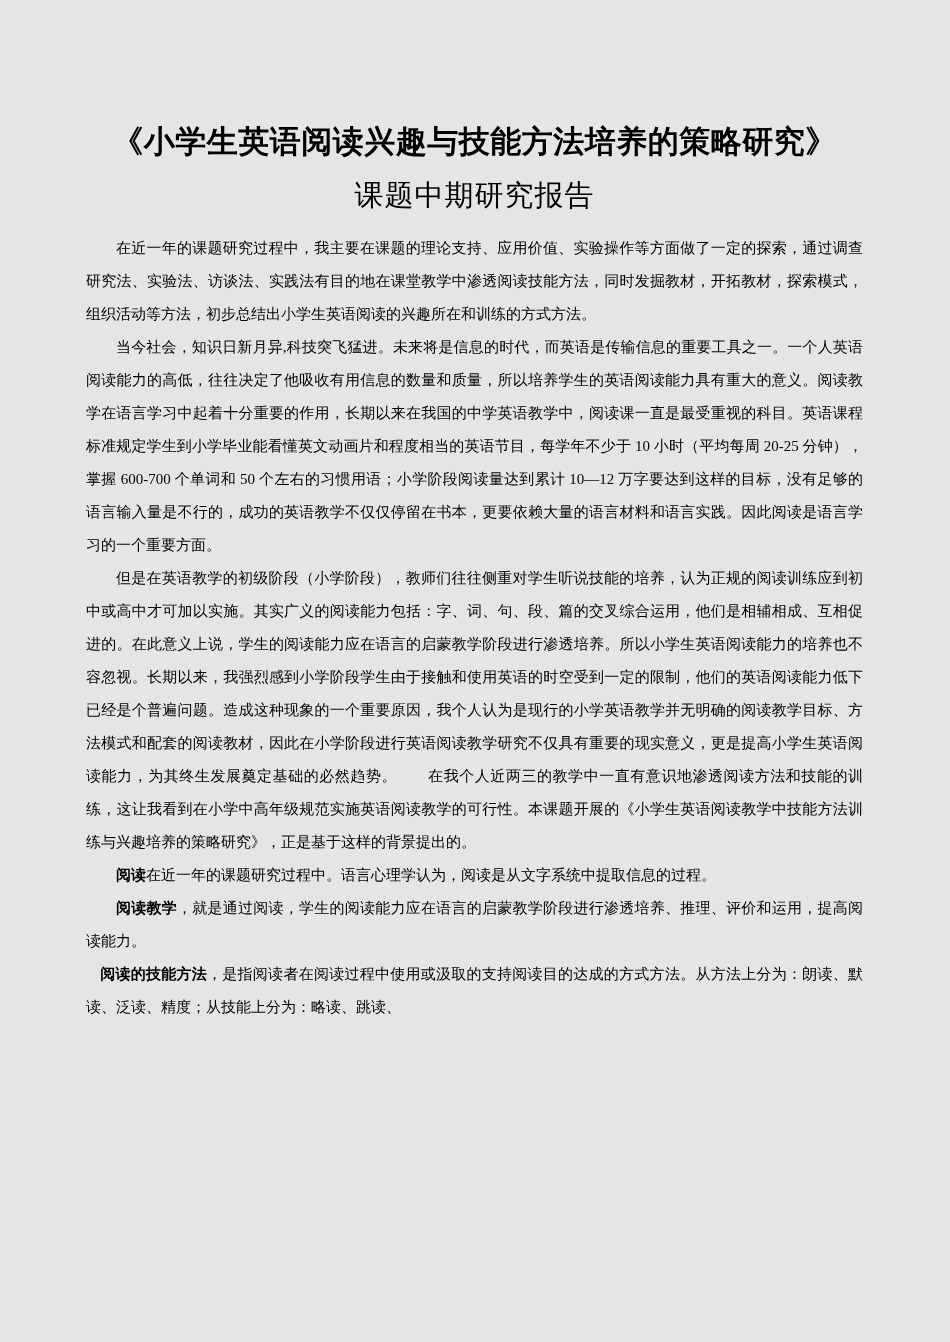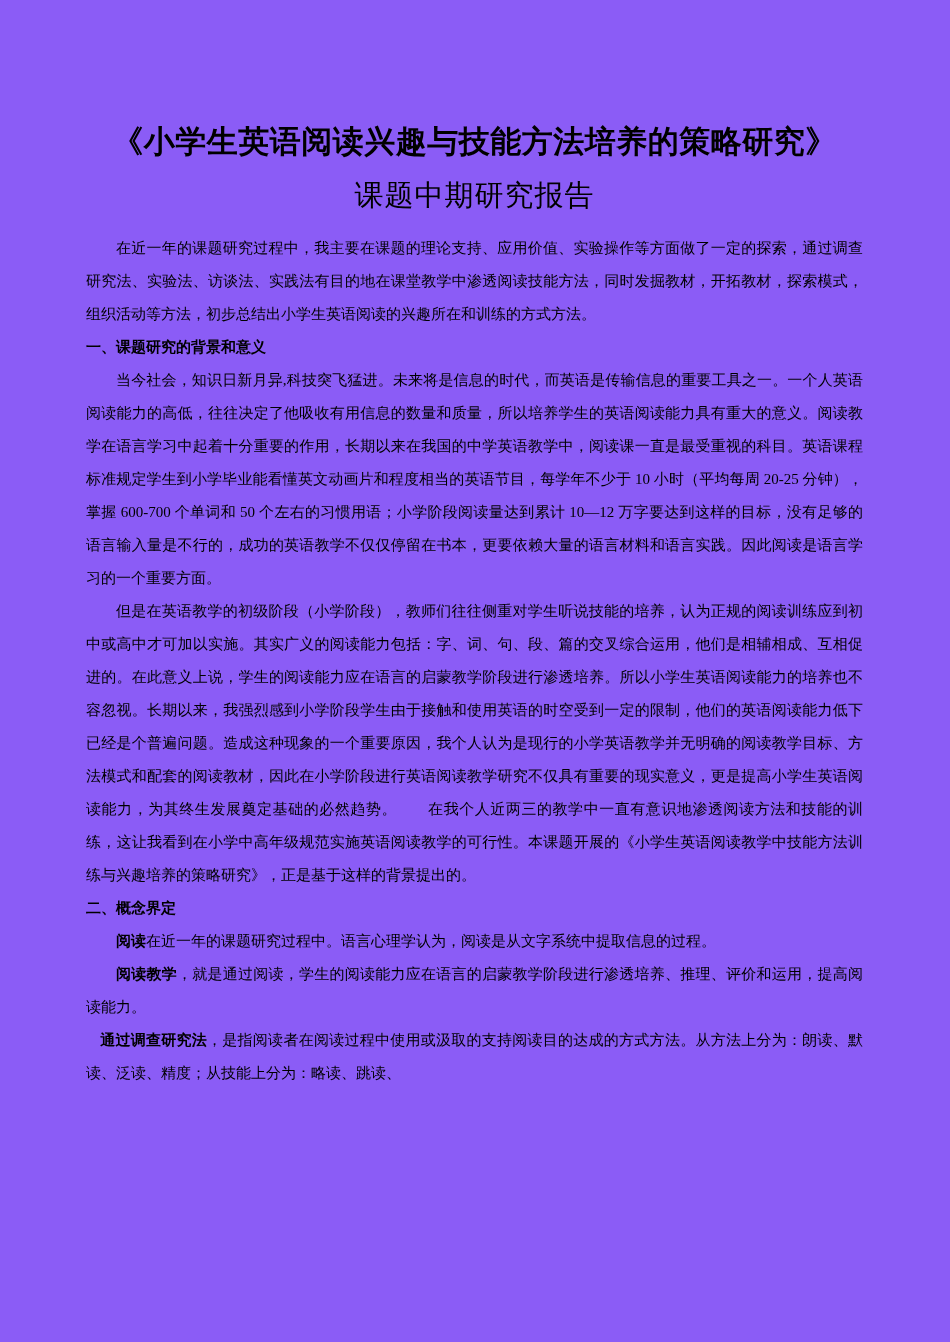--- a/index.html
+++ b/index.html
@@ -6,21 +6,21 @@
     margin: 0;
     padding: 0;
     background: #ffffff;
     color: #000000;
   }
   .page {
     position: relative;
     width: 950px;
     height: 1342px;
     box-sizing: border-box;
-    background: #8b5cf6;
+    background: #e5e5e5;
     padding: 122px 87px 0 86px;
     overflow: hidden;
     font-family: "Liberation Serif", "DejaVu Serif", serif;
   }
   .title {
     font-size: 31px;
     font-weight: bold;
     text-align: center;
     line-height: 40px;
     margin: 0 0 16px 0;
@@ -60,25 +60,23 @@
 </head>
 <body>
 
 <div class="page">
   <h1 class="title">《小学生英语阅读兴趣与技能方法培养的策略研究》</h1>
   <div class="subtitle">课题中期研究报告</div>
 
   <div class="body-text">
     <p class="para">在近一年的课题研究过程中，我主要在课题的理论支持、应用价值、实验操作等方面做了一定的探索，通过调查研究法、实验法、访谈法、实践法有目的地在课堂教学中渗透阅读技能方法，同时发掘教材，开拓教材，探索模式，组织活动等方法，初步总结出小学生英语阅读的兴趣所在和训练的方式方法。</p>
 
-    <div class="heading">一、课题研究的背景和意义</div>
     <p class="para">当今社会，知识日新月异,科技突飞猛进。未来将是信息的时代，而英语是传输信息的重要工具之一。一个人英语阅读能力的高低，往往决定了他吸收有用信息的数量和质量，所以培养学生的英语阅读能力具有重大的意义。阅读教学在语言学习中起着十分重要的作用，长期以来在我国的中学英语教学中，阅读课一直是最受重视的科目。英语课程标准规定学生到小学毕业能看懂英文动画片和程度相当的英语节目，每学年不少于 10 小时（平均每周 20-25 分钟），掌握 600-700 个单词和 50 个左右的习惯用语；小学阶段阅读量达到累计 10—12 万字要达到这样的目标，没有足够的语言输入量是不行的，成功的英语教学不仅仅停留在书本，更要依赖大量的语言材料和语言实践。因此阅读是语言学习的一个重要方面。</p>
     <p class="para">但是在英语教学的初级阶段（小学阶段），教师们往往侧重对学生听说技能的培养，认为正规的阅读训练应到初中或高中才可加以实施。其实广义的阅读能力包括：字、词、句、段、篇的交叉综合运用，他们是相辅相成、互相促进的。在此意义上说，学生的阅读能力应在语言的启蒙教学阶段进行渗透培养。所以小学生英语阅读能力的培养也不容忽视。长期以来，我强烈感到小学阶段学生由于接触和使用英语的时空受到一定的限制，他们的英语阅读能力低下已经是个普遍问题。造成这种现象的一个重要原因，我个人认为是现行的小学英语教学并无明确的阅读教学目标、方法模式和配套的阅读教材，因此在小学阶段进行英语阅读教学研究不仅具有重要的现实意义，更是提高小学生英语阅读能力，为其终生发展奠定基础的必然趋势。　　在我个人近两三的教学中一直有意识地渗透阅读方法和技能的训练，这让我看到在小学中高年级规范实施英语阅读教学的可行性。本课题开展的《小学生英语阅读教学中技能方法训练与兴趣培养的策略研究》，正是基于这样的背景提出的。</p>
 
-    <div class="heading">二、概念界定</div>
 
     <p class="para"><b class="term">阅读</b><span>在近一年的课题研究过程中。语言心理学认为，阅读是从文字系统中提取信息的过程。</span></p>
 
     <p class="para"><b class="term">阅读教学</b><span>，就是通过阅读，学生的阅读能力应在语言的启蒙教学阶段进行渗透培养、推理、评价和运用，提高阅读能力。</span></p>
 
-    <p class="para hang"><b class="term">通过调查研究法</b><span>，是指阅读者在阅读过程中使用或汲取的支持阅读目的达成的方式方法。从方法上分为：朗读、默读、泛读、精度；从技能上分为：略读、跳读、</span></p>
+    <p class="para hang"><b class="term">阅读的技能方法</b><span>，是指阅读者在阅读过程中使用或汲取的支持阅读目的达成的方式方法。从方法上分为：朗读、默读、泛读、精度；从技能上分为：略读、跳读、</span></p>
   </div>
 </div>
 
 </body></html>

